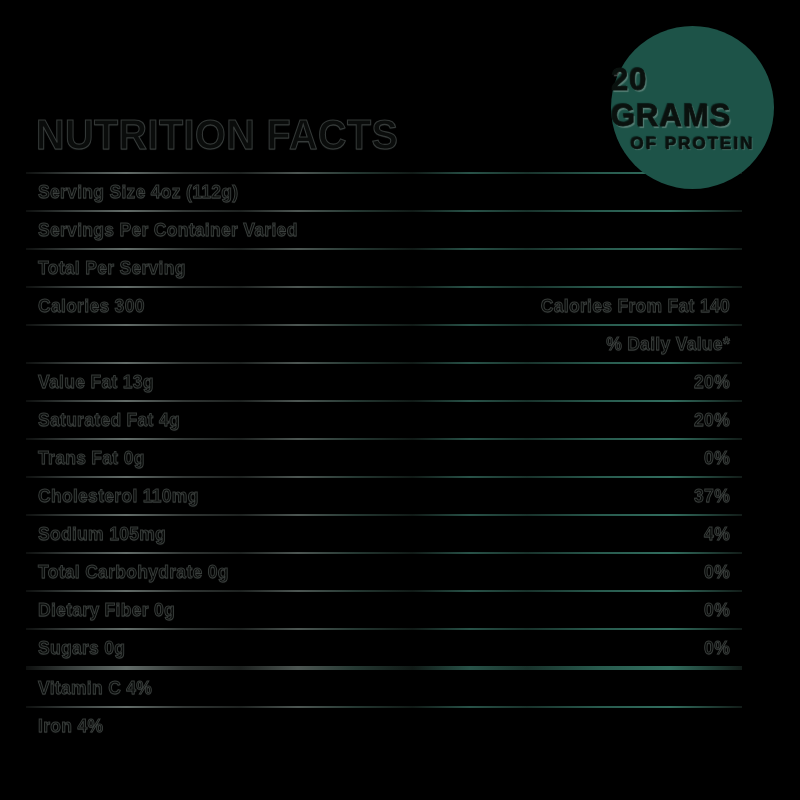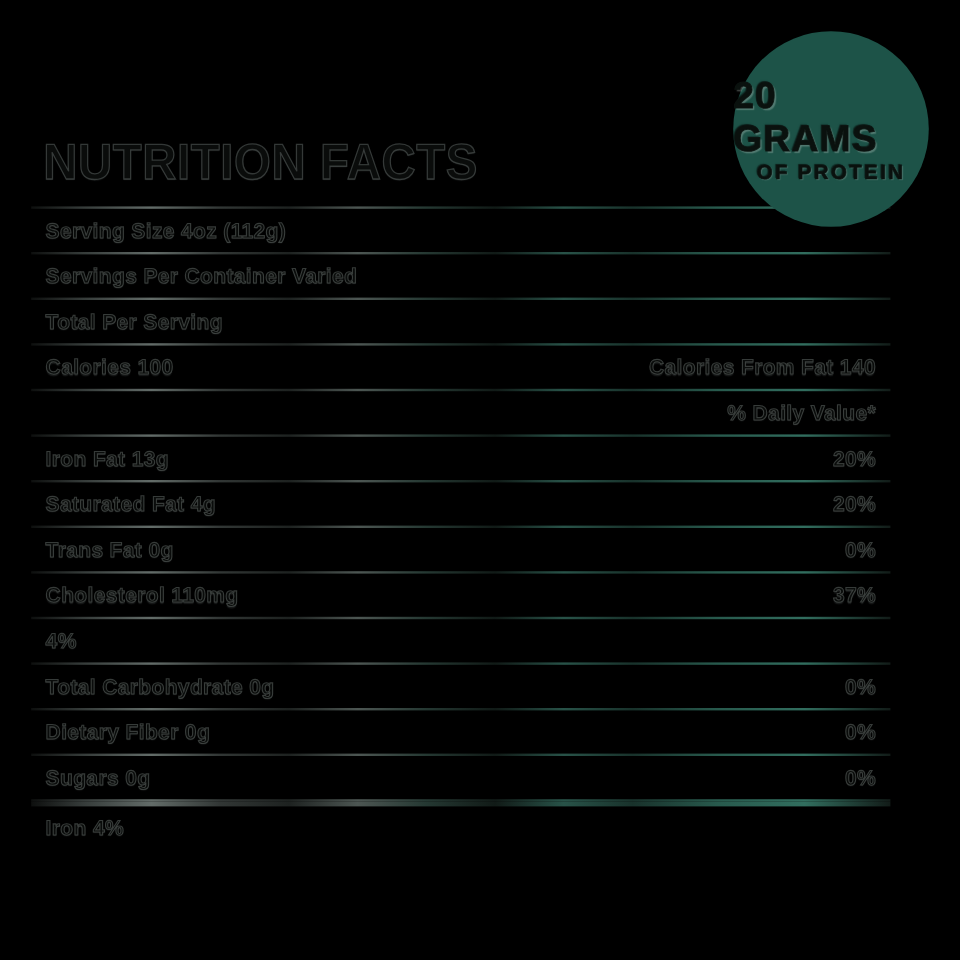--- a/index.html
+++ b/index.html
@@ -127,33 +127,33 @@
     </div>
 
     <div class="divider"></div>
     <div class="row">
       <span class="cell emboss">Total Per Serving</span>
       <span class="cell emboss"></span>
     </div>
 
     <div class="divider"></div>
     <div class="row">
-      <span class="cell emboss">Calories 100</span>
+      <span class="cell emboss">Calories 300</span>
       <span class="cell emboss">Calories From Fat 140</span>
     </div>
 
     <div class="divider"></div>
     <div class="row">
       <span class="cell emboss"></span>
       <span class="cell emboss">% Daily Value*</span>
     </div>
 
     <div class="divider"></div>
     <div class="row">
-      <span class="cell emboss">Iron Fat 13g</span>
+      <span class="cell emboss">Value Fat 13g</span>
       <span class="cell emboss">20%</span>
     </div>
 
     <div class="divider"></div>
     <div class="row">
       <span class="cell emboss">Saturated Fat 4g</span>
       <span class="cell emboss">20%</span>
     </div>
 
     <div class="divider"></div>
@@ -163,20 +163,21 @@
     </div>
 
     <div class="divider"></div>
     <div class="row">
       <span class="cell emboss">Cholesterol 110mg</span>
       <span class="cell emboss">37%</span>
     </div>
 
     <div class="divider"></div>
     <div class="row">
+      <span class="cell emboss">Sodium 105mg</span>
       <span class="cell emboss">4%</span>
     </div>
 
     <div class="divider"></div>
     <div class="row">
       <span class="cell emboss">Total Carbohydrate 0g</span>
       <span class="cell emboss">0%</span>
     </div>
 
     <div class="divider"></div>
@@ -187,20 +188,24 @@
 
     <div class="divider"></div>
     <div class="row">
       <span class="cell emboss">Sugars 0g</span>
       <span class="cell emboss">0%</span>
     </div>
 
     <div class="divider"></div>
 
     <div class="divider"></div>
+    <div class="row">
+      <span class="cell emboss">Vitamin C 4%</span>
+      <span class="cell emboss"></span>
+    </div>
 
     <div class="divider"></div>
     <div class="row">
       <span class="cell emboss">Iron 4%</span>
       <span class="cell emboss"></span>
     </div>
 
   </div>
 </div>
 

